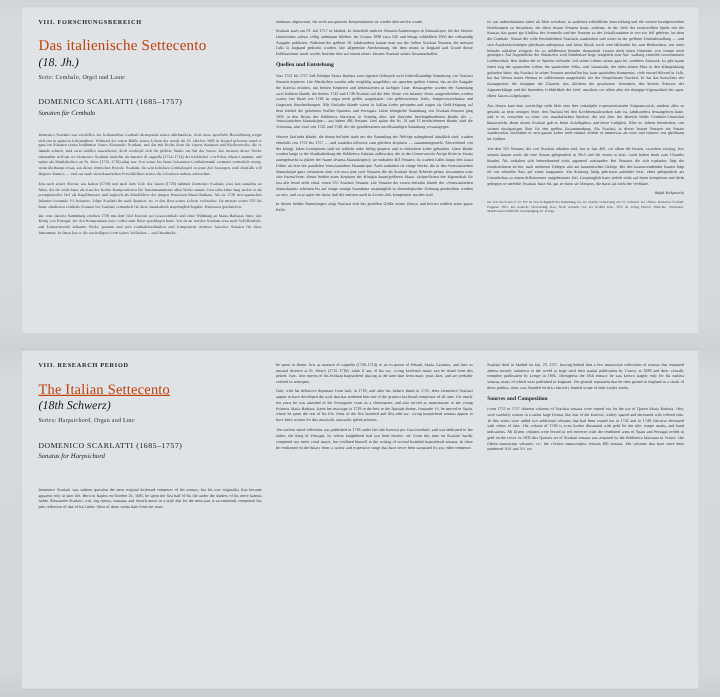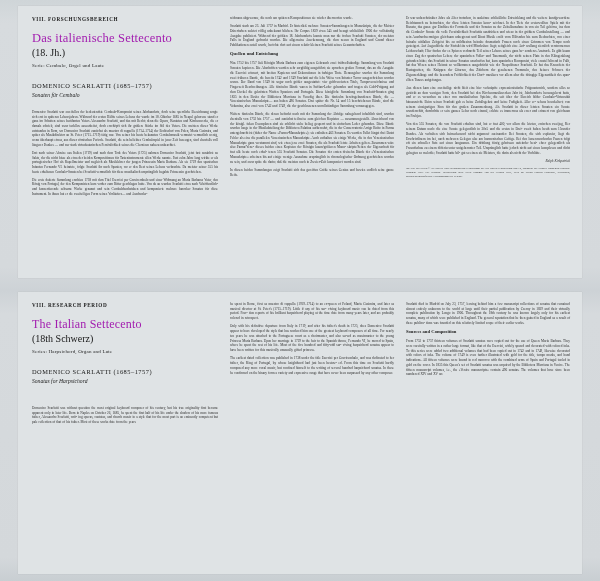--- a/index.html
+++ b/index.html
@@ -58,26 +58,27 @@
     letter-spacing: 0.6px;
     font-weight: bold;
     margin: 0 0 9px 0;
     color: #1d1d1d;
   }
   .title-main {
     font-size: 12.5px;
     font-weight: normal;
     margin: 0 0 1px 0;
     letter-spacing: 0.2px;
-    color: #a21caf;
+    color: #c2410c;
   }
   .title-sub {
     font-size: 10px;
     margin: 0 0 5px 0;
     color: #161616;
+    font-style: italic;
   }
   .series-line {
     font-size: 5px;
     margin: 0 0 14px 0;
     color: #262626;
     letter-spacing: 0.2px;
   }
   .composer {
     font-size: 6.4px;
     letter-spacing: 0.5px;
@@ -105,21 +106,21 @@
     hyphens: auto;
     -webkit-hyphens: auto;
     word-spacing: 0.2px;
   }
   .body-text p { margin: 0 0 3.5px 0; }
   .body-text p.tight { margin-bottom: 0; }
 
   .col-left .body-text { font-size: 3.3px; }
   .spacer-10 { height: 10px; }
 
-  .en .title-main { font-size: 12px; }
+  .en .title-main { font-size: 12px; text-decoration: underline; }
   .en .body-text { font-size: 3.35px; }
 </style>
 </head>
 <body>
 
 <div class="page">
 
   <div class="panel panel-top">
     <div class="inner">
       <div class="cols">

